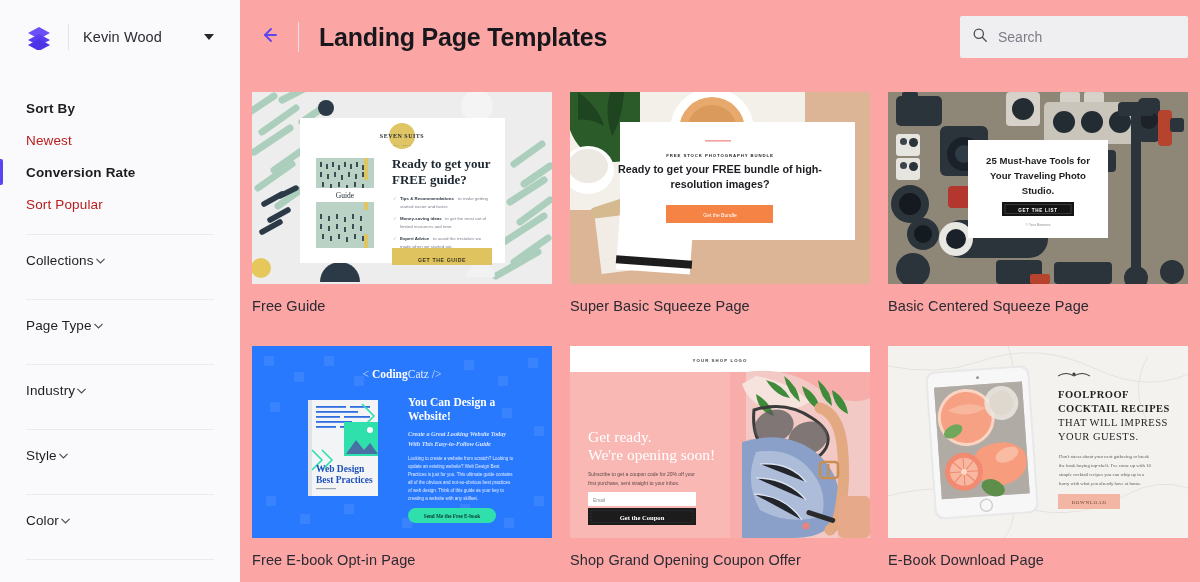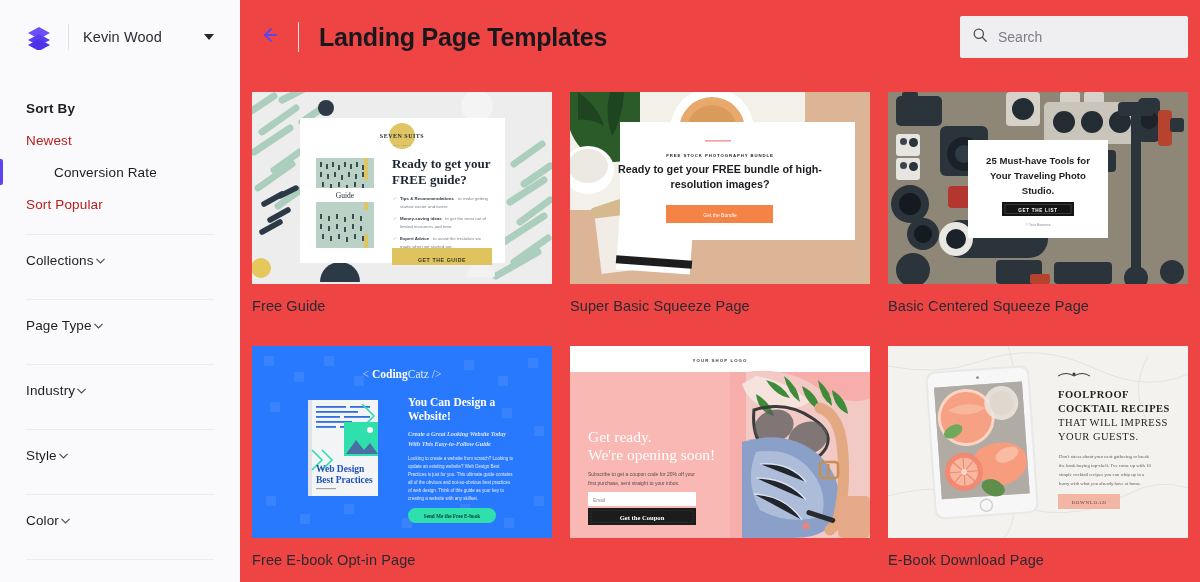--- a/index.html
+++ b/index.html
@@ -42,38 +42,38 @@
   .sidebar-row {
     position: relative;
     padding: 0 26px;
     height: 32px;
     display: flex; align-items: center;
     cursor: pointer;
   }
   .sidebar-row.label-row { cursor: default; }
   .sidebar-row .txt { font-size: 13.5px; color: #b91c1c; letter-spacing: .15px; }
   .sidebar-row.head .txt { font-weight: bold; color: #1d1d22; }
-  .sidebar-row.active .txt { font-weight: normal; color: #1b1b20; margin-left: 28px; }
+  .sidebar-row.active .txt { font-weight: bold; color: #1b1b20; }
   .sidebar-row.active::before {
     content: ""; position: absolute; left: 0; top: 3px;
     width: 3px; height: 26px; background: #5a45f0; border-radius: 0 2px 2px 0;
   }
   .sep { height: 1px; background: #eaeaf0; margin: 14px 26px 0 26px; }
 
   .group-row {
     height: 50px; display: flex; align-items: center;
     padding: 0 26px; cursor: pointer;
   }
   .group-row .txt {
     font-size: 13.5px; font-weight: normal; color: #1d1d22; letter-spacing: .15px;
   }
   .chev { margin-left: auto; width: 13px; height: 13px; display: block; }
 
   
-  .main { flex: 1; height: 582px; display: flex; flex-direction: column; background: #ef4444; }
+  .main { flex: 1; height: 582px; display: flex; flex-direction: column; background: #fca5a5; }
   .topbar {
     height: 74px; min-height: 74px;
     display: flex; align-items: center;
     padding: 0 0 0 12px;
   }
   .back-btn {
     width: 36px; height: 36px; display: flex;
     align-items: center; justify-content: center; cursor: pointer;
   }
   .back-btn svg { width: 20px; height: 20px; }
@@ -544,20 +544,21 @@
             <text x="18" y="114" font-family="Liberation Serif, serif" font-size="15.5" fill="#ffffff">We're opening soon!</text>
             <text x="18" y="130" font-family="Liberation Sans, sans-serif" font-size="5" fill="#5b4a49">Subscribe to get a coupon code for 20% off your</text>
             <text x="18" y="139" font-family="Liberation Sans, sans-serif" font-size="5" fill="#5b4a49">first purchase, sent straight to your inbox.</text>
             <rect x="18" y="146" width="108" height="14" fill="#ffffff"></rect>
             <text x="23" y="155.5" font-family="Liberation Sans, sans-serif" font-size="4.8" fill="#8a8a8a">Email</text>
             <rect x="18" y="162" width="108" height="17" fill="#1c1c1c"></rect>
             <rect x="21" y="164.5" width="102" height="12" fill="none" stroke="#4d4d4d" stroke-width="0.5" stroke-dasharray="1.6 1.6"></rect>
             <text x="72" y="173.5" font-family="Liberation Serif, serif" font-size="6.6" font-weight="bold" fill="#ffffff" text-anchor="middle">Get the Coupon</text>
           </svg>
         </div>
+        <div class="card-title">Shop Grand Opening Coupon Offer</div>
       </div>
 
       <div class="card">
         <div class="thumb">
           <svg class="thumb-svg" viewBox="0 0 300 192">
             <rect width="300" height="192" fill="#f4f2ef"></rect>
             <g stroke="#e3e0dc" stroke-width="1" fill="none" opacity=".9">
               <path d="M0 20 q50 10 90 -4 q60 -22 120 8 q50 22 90 4"></path>
               <path d="M0 150 q60 -16 110 4 q70 28 130 -6 q30 -16 60 -6"></path>
               <path d="M120 0 q14 40 -6 78 q-16 32 4 62 q16 30 -2 52"></path>

